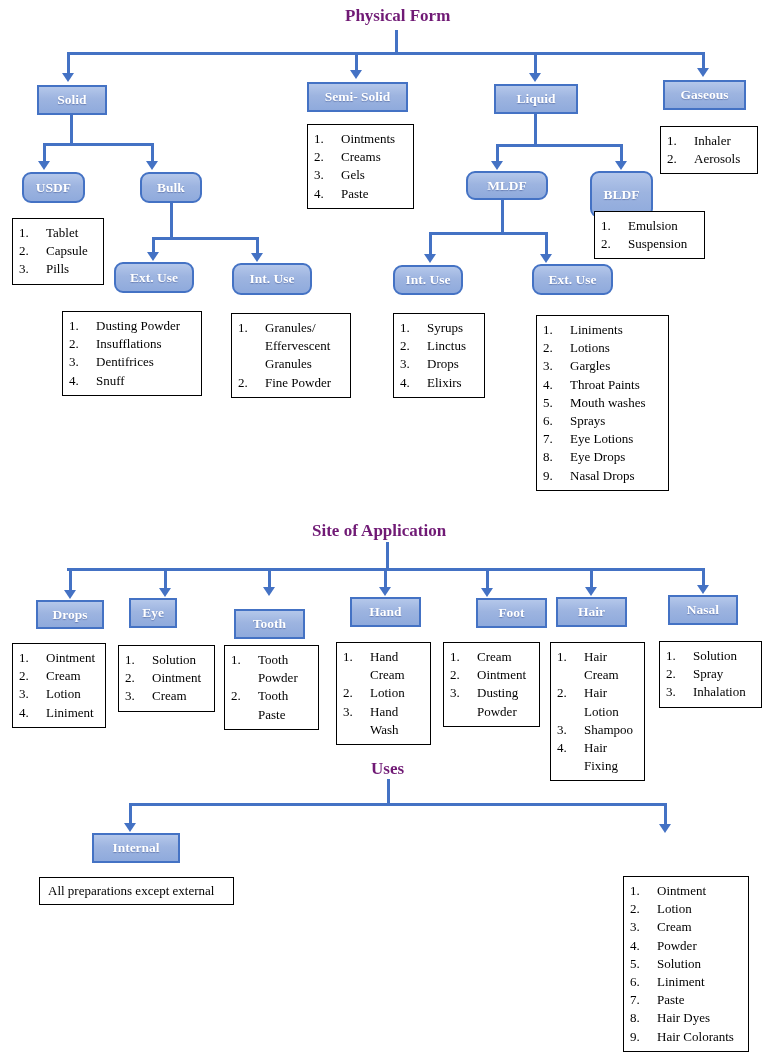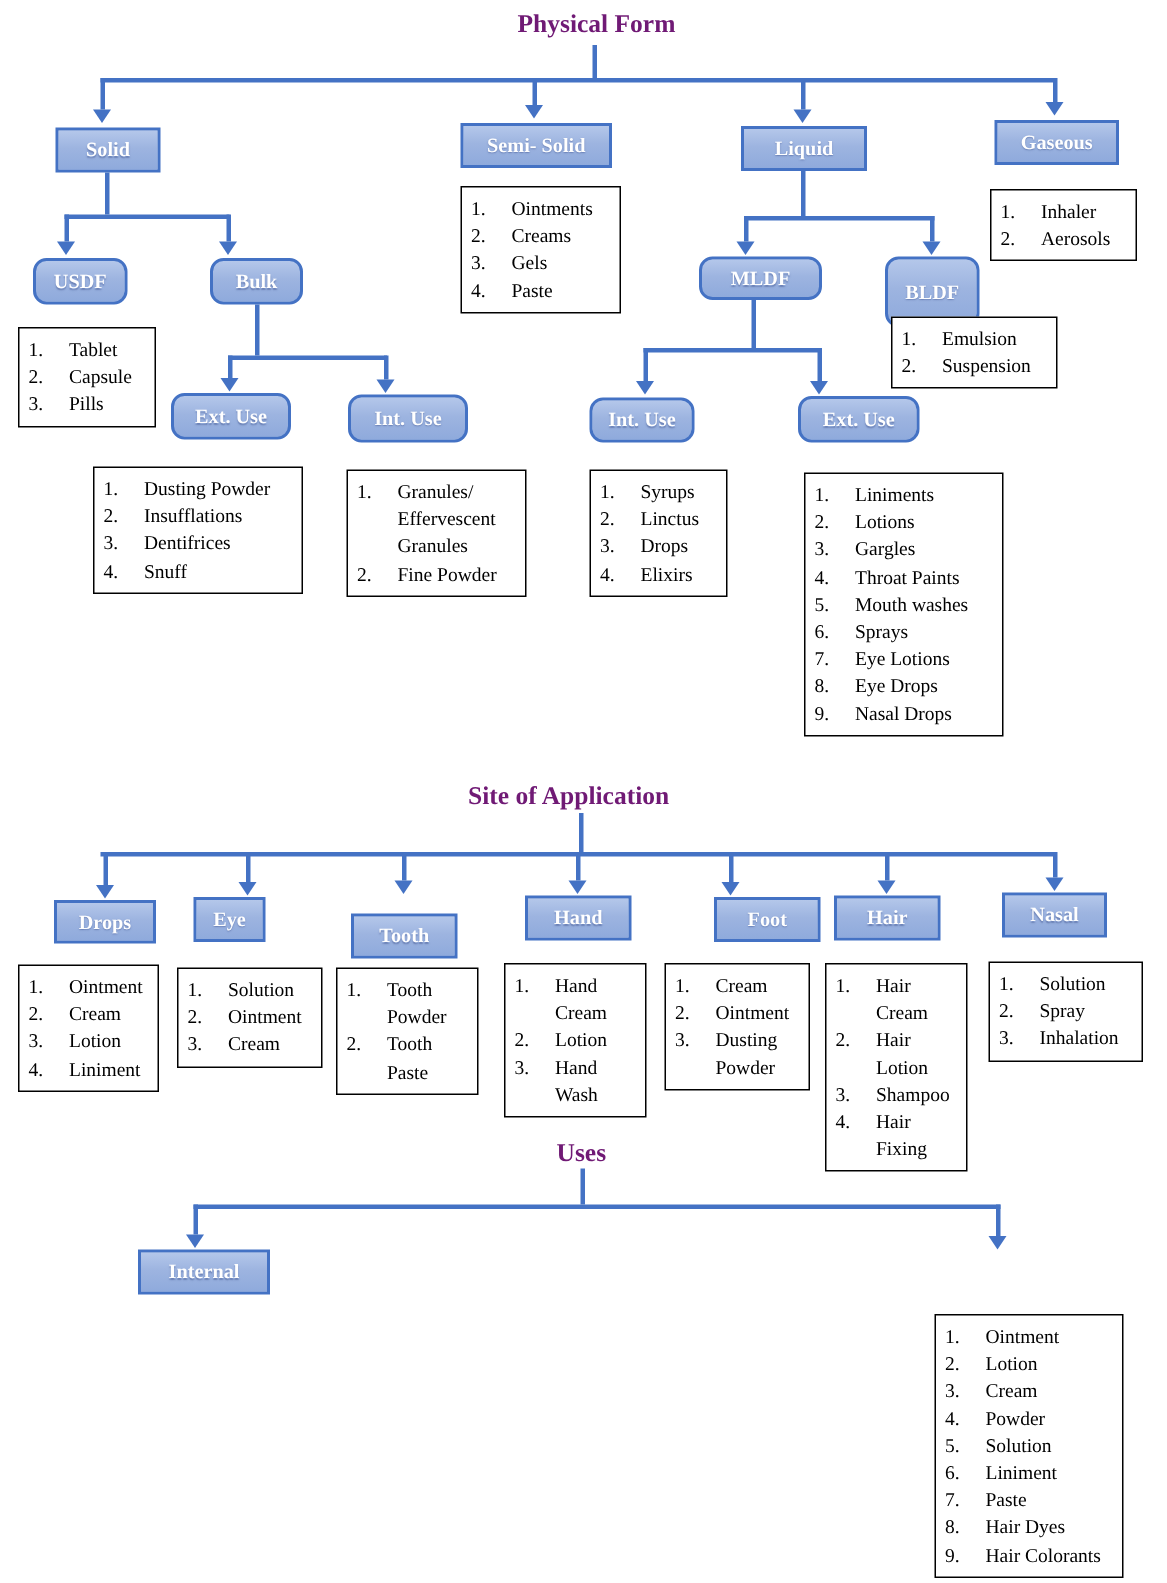--- a/index.html
+++ b/index.html
@@ -407,20 +407,21 @@
   <i class="v" style="left:387px;top:779px;height:24px"></i>
   <i class="h" style="left:129px;top:803px;width:538px"></i>
   <i class="v" style="left:129px;top:803px;height:20px"></i>
   <i class="a" style="left:124px;top:823px"></i>
   <i class="v" style="left:664px;top:803px;height:21px"></i>
   <i class="a" style="left:659px;top:824px"></i>
 
   <div class="node" style="left:92px;top:833px;width:88px;height:30px">Internal</div>
   <div class="node" style="left:626px;top:881px;width:82px;height:29px">External</div>
 
+  <div class="note" style="left:39px;top:877px;width:195px;height:28px">All preparations except external</div>
 
   <div class="listbox" style="left:623px;top:876px;width:126px">
     <ol>
         <li>
           <span class="num">1.</span>
           <span class="txt">Ointment</span>
         </li>
         <li>
           <span class="num">2.</span>
           <span class="txt">Lotion</span>

